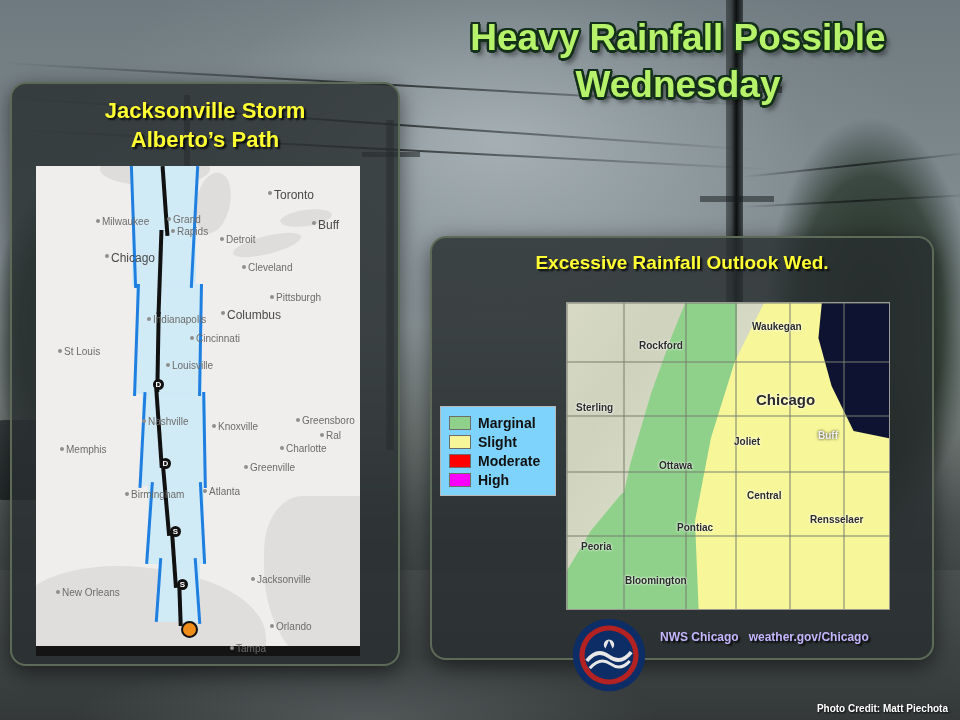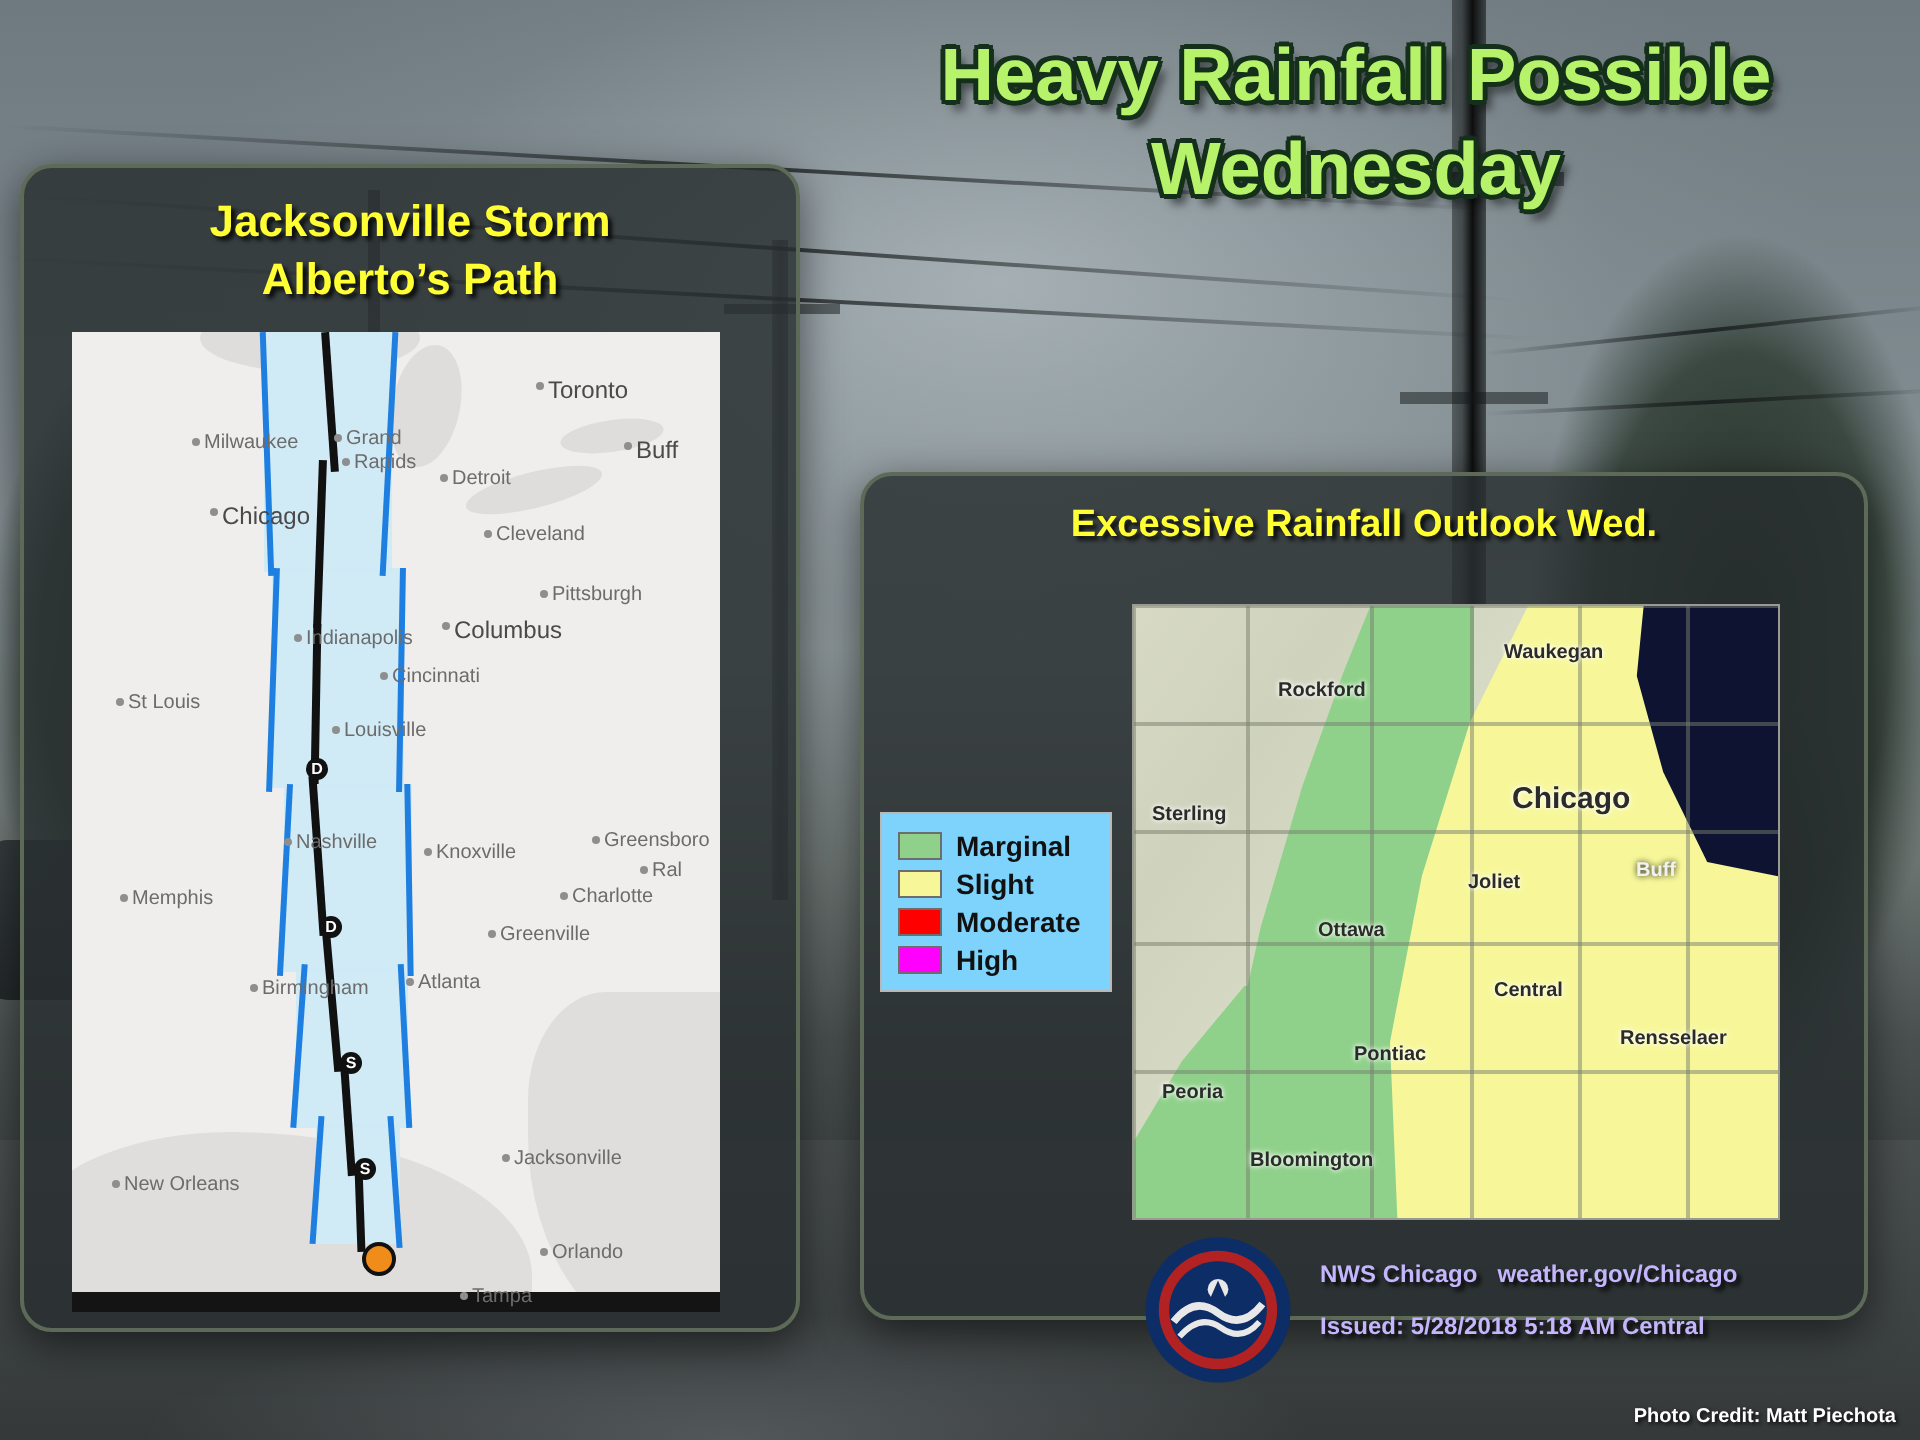--- a/index.html
+++ b/index.html
@@ -302,16 +302,15 @@
       <path d="M24 68 Q38 52 52 62 Q66 72 78 58" stroke="#e8e8e8" stroke-width="4" fill="none"></path>
       <circle cx="50" cy="36" r="7" fill="#e8e8e8"></circle>
       <path d="M50 30 L56 44 L44 44 Z" fill="#0d2d66"></path>
     </svg>
   </div>
 
   <div class="footer-line f1">
     <span>NWS Chicago</span>
     &nbsp;&nbsp;<span>weather.gov/Chicago</span>
   </div>
-  <div class="footer-line f2">Issued:  5/28/2018 5:18 AM Central</div>
   <div class="credit">Photo Credit:  Matt Piechota</div>
 
 </div>
 
 </body></html>

